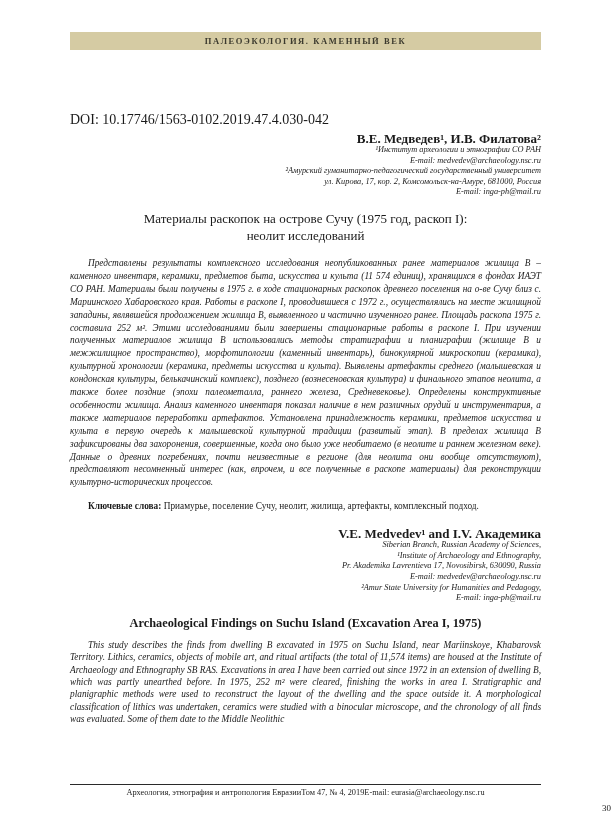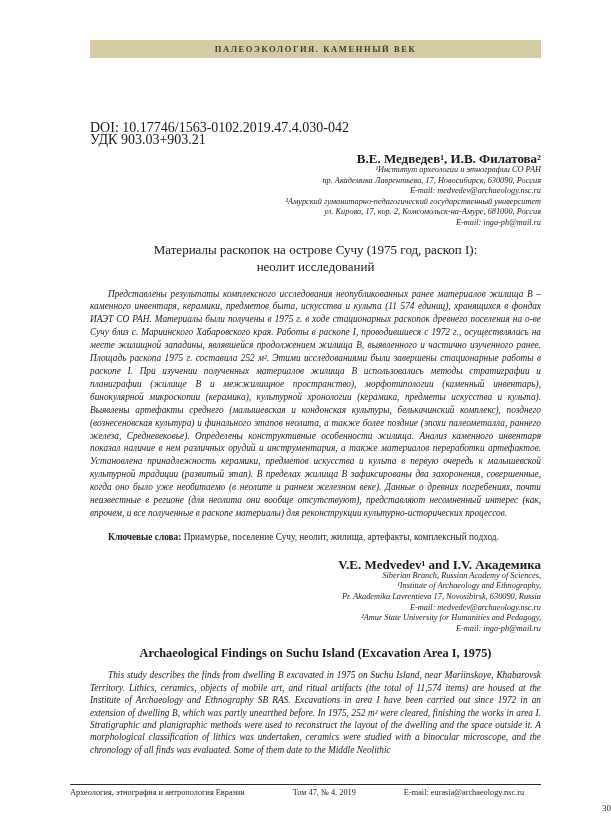--- a/index.html
+++ b/index.html
@@ -6,21 +6,21 @@
   .page {
     position: relative;
     width: 611px;
     height: 820px;
     margin: 0 auto;
     background: var(--page-bg, #ffffff);
     color: var(--text-color, #1a1a1a);
     font-family: "Liberation Serif", "DejaVu Serif", serif;
     overflow: hidden;
   }
-  .content { padding: 40px 70px 0 70px; margin-left: 20px; }
+  .content { padding: 32px 70px 0 70px; }
 
   .rubric-bar {
     height: 18px;
     background: var(--rubric-bar-bg, #d5cba3);
     display: flex; align-items: center; justify-content: center;
   }
   .rubric-bar .rubric-text {
     font-size: 8.5px; font-weight: bold; letter-spacing: 1.6px;
     color: var(--rubric-text, #3c3a2e);
   }
@@ -51,46 +51,44 @@
   .keywords {
     margin-top: 11px; font-size: 9.3px; line-height: 13px; text-indent: 18px;
   }
   .keywords .kw-label { font-weight: bold; }
 
   .footer {
     position: absolute; left: 70px; right: 70px; bottom: 22px;
     border-top: 1px solid #2a2a2a; padding-top: 3px;
     font-size: 8.3px; line-height: 10px;
   }
-  .footer-line1 { display: flex; justify-content: flex-start; gap: 48px; }
+  .footer-line1 { display: flex; justify-content: center; }
   .footer-line2 { text-align: center; margin-top: 2px; }
   .page-number {
     position: absolute; bottom: 7px; left: 0; right: 0;
     text-align: right; font-size: 9px;
   }
 </style>
 </head>
 <body>
 
 <div class="page">
   <div class="content">
 
     <div class="rubric-bar">
       <span class="rubric-text">ПАЛЕОЭКОЛОГИЯ. КАМЕННЫЙ ВЕК</span>
     </div>
 
     <div class="meta">
       <div>DOI: 10.17746/1563-0102.2019.47.4.030-042</div>
-      <div>УДК 903.03+903.21</div>
     </div>
 
     <div class="authors authors-ru">
       <div class="names">В.Е. Медведев¹, И.В. Филатова²</div>
       <div class="affil">¹Институт археологии и этнографии СО РАН</div>
-      <div class="affil">пр. Академика Лаврентьева, 17, Новосибирск, 630090, Россия</div>
       <div class="affil">E-mail: medvedev@archaeology.nsc.ru</div>
       <div class="affil">²Амурский гуманитарно-педагогический государственный университет</div>
       <div class="affil">ул. Кирова, 17, кор. 2, Комсомольск-на-Амуре, 681000, Россия</div>
       <div class="affil">E-mail: inga-ph@mail.ru</div>
     </div>
 
     <div class="title-ru">
       <div>Материалы раскопок на острове Сучу (1975 год, раскоп I):</div>
       <div>неолит исследований</div>
     </div>

